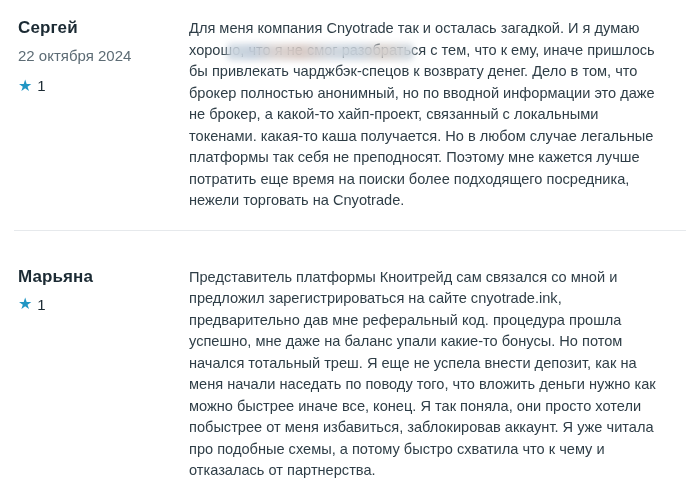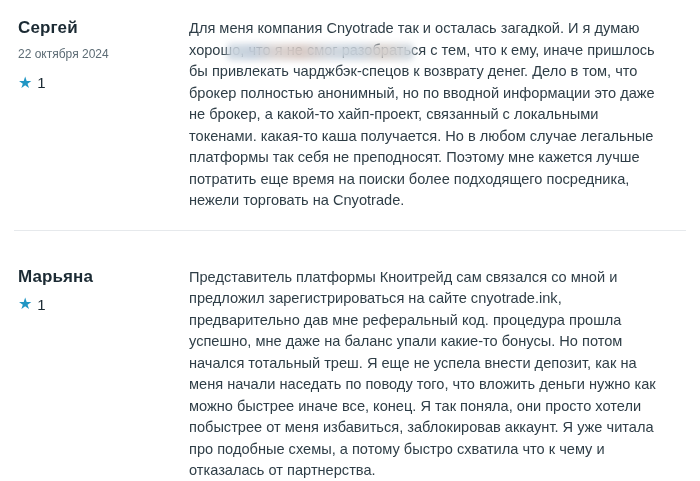--- a/index.html
+++ b/index.html
@@ -32,21 +32,21 @@
     box-sizing: border-box;
   }
   .author {
     font-size: 17px;
     font-weight: bold;
     color: #1b2a33;
     letter-spacing: 0.1px;
     margin-bottom: 9px;
   }
   .date {
-    font-size: 12px;
+    font-size: 15px;
     color: #5d6c75;
     margin-bottom: 13px;
   }
   .rating {
     display: flex;
     align-items: center;
     gap: 5px;
   }
   .star {
     color: #2196c4;

